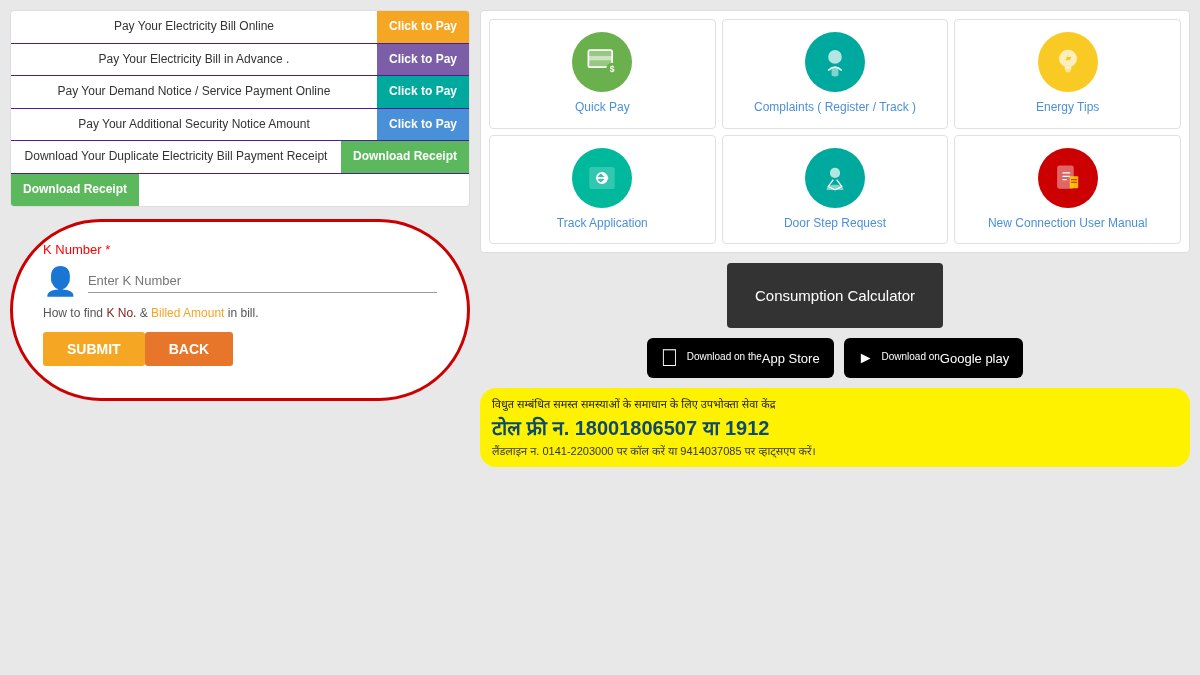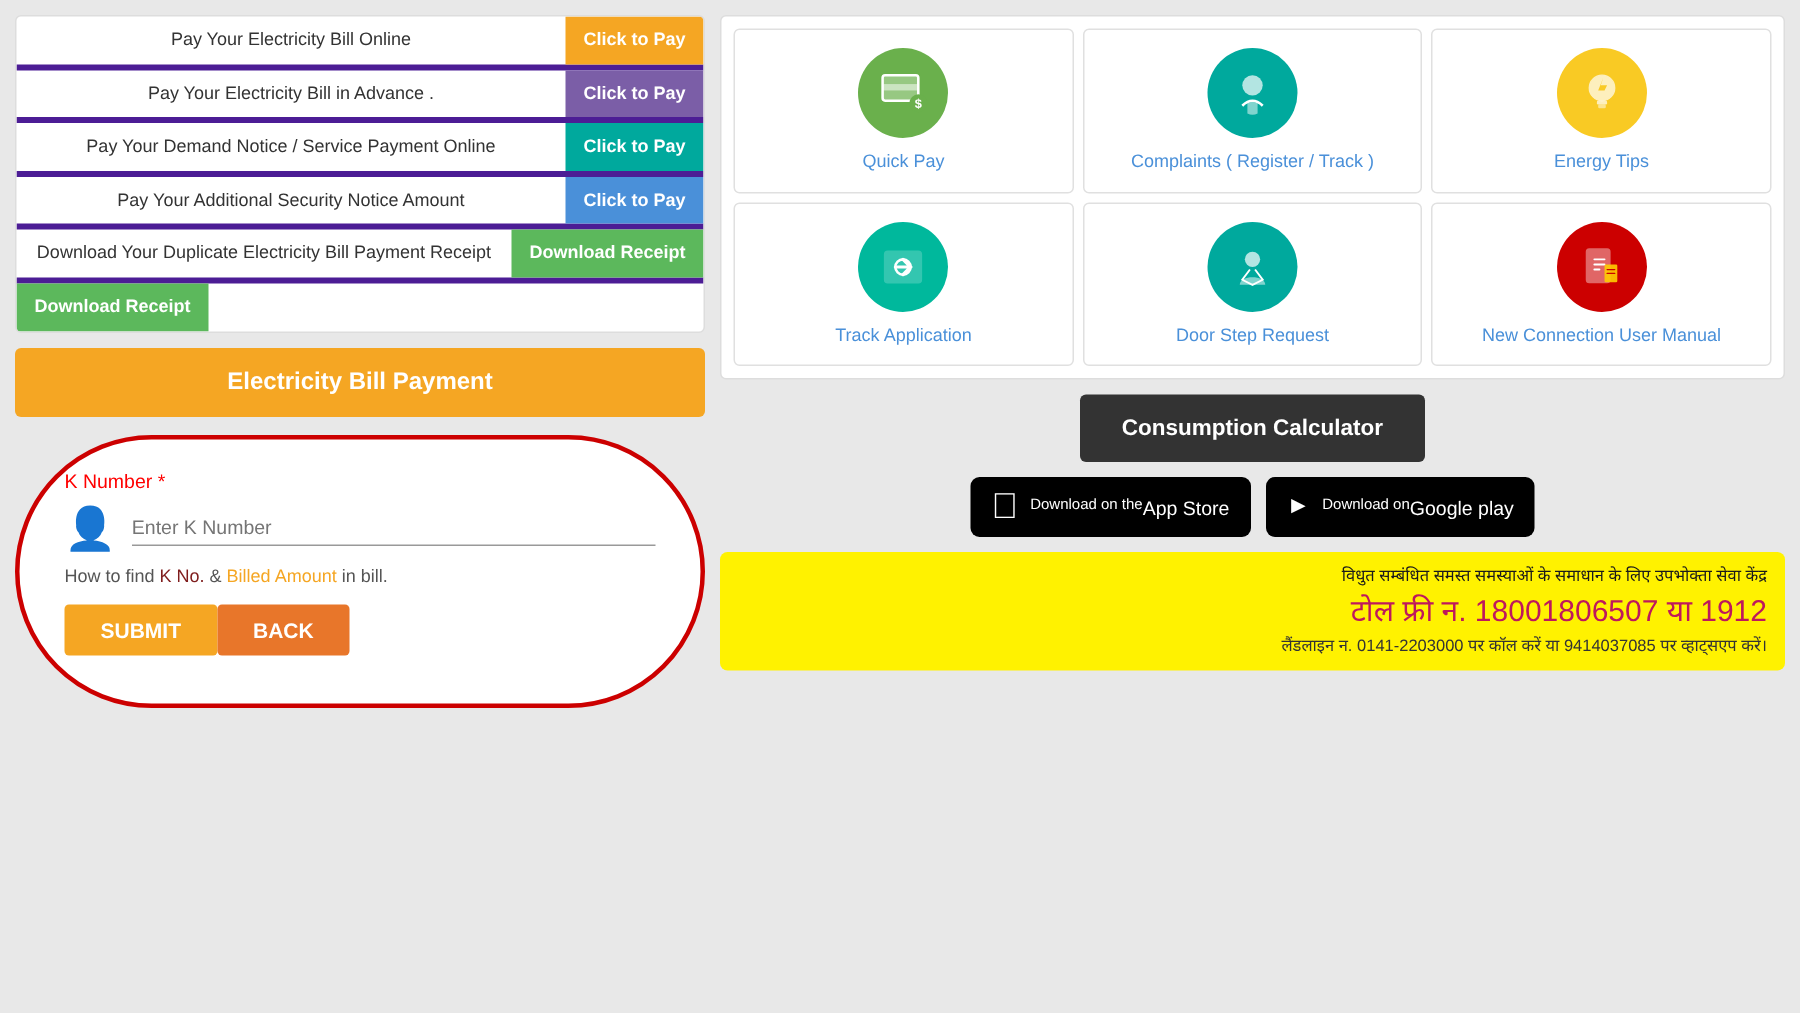--- a/index.html
+++ b/index.html
@@ -34,21 +34,21 @@
     .payment-table {
       background: #fff;
       border: 1px solid #ddd;
       border-radius: 4px;
       overflow: hidden;
     }
 
     .payment-row {
       display: flex;
       align-items: center;
-      border-bottom: 4px solid #4c1d95;
+      border-bottom: 1px solid #4c1d95;
     }
     .payment-row:last-child { border-bottom: none; }
 
     .payment-label {
       flex: 1;
       padding: 8px 10px;
       font-size: 12px;
       color: #333;
       font-weight: 500;
       text-align: center;
@@ -218,23 +218,23 @@
     .calc-row {
       display: flex;
       justify-content: center;
     }
 
     .calc-btn {
       background: #333;
       color: #fff;
       border: none;
       border-radius: 4px;
-      padding: 14px 28px;
+      padding: 24px 28px;
       font-size: 15px;
-      font-weight: bold;
+      font-weight: normal;
       cursor: pointer;
     }
 
     .app-download-row {
       display: flex;
       gap: 10px;
       justify-content: center;
     }
 
     .app-store-btn, .google-play-btn {
@@ -250,30 +250,30 @@
     }
 
     .app-store-btn .store-icon { font-size: 24px; }
     .store-text-small { font-size: 10px; }
     .store-text-big { font-size: 13px; font-weight: normal; }
     .store-text-col { display: flex; }
 
     
     .info-banner {
       background: #fff200;
-      border-radius: 5px;
+      border-radius: 16px;
       padding: 8px 12px;
       font-size: 12px;
-      text-align: right;
+      text-align: left;
       color: #222;
       line-height: 1.5;
     }
 
     .banner-line1 { color: #1a1a1a; font-size: 11px; }
-    .banner-toll { font-size: 20px; font-weight: normal; color: #be185d; }
+    .banner-toll { font-size: 20px; font-weight: bold; color: #0c4a6e; }
     .banner-land { font-size: 11px; color: #333; }
 
   </style>
 </head>
 <body>
 
 <div class="main-container">
 
   <div class="left-panel">
 
@@ -297,21 +297,20 @@
   </div>
         <div class="payment-row">
     <span class="payment-label">Download Your Duplicate Electricity Bill Payment Receipt</span>
     <button class="pay-btn green">Download Receipt</button>
   </div>
         <div class="payment-row">
     <button class="pay-btn green">Download Receipt</button>
   </div>
       </div>
 
-    <button class="electricity-bill-btn">Electricity Bill Payment</button>
 
     <div class="k-number-form-wrapper">
       <div class="k-number-form">
         <div class="k-number-label">
           <span>K Number</span><span style="color:red"> *</span>
         </div>
         <div class="k-number-input-row">
           <span class="user-icon">👤</span>
           <input type="text" class="k-input" placeholder="Enter K Number" style="">
         </div>

